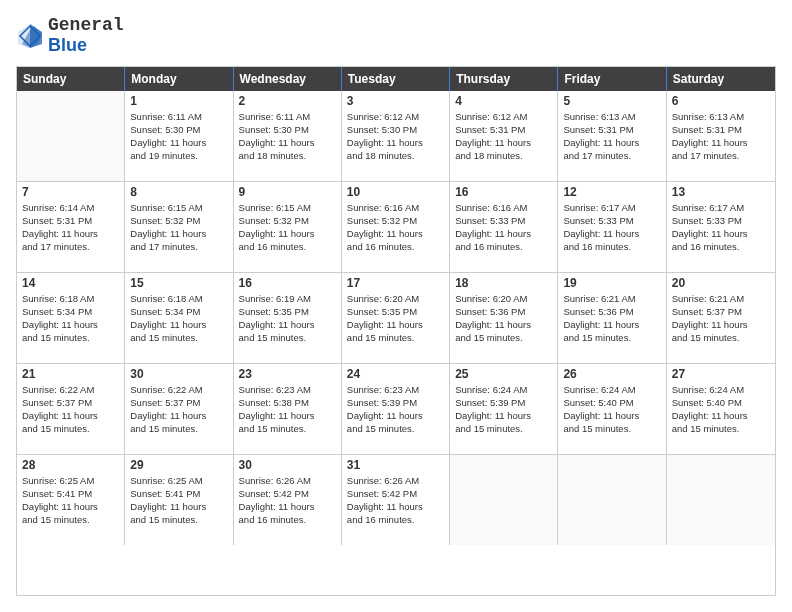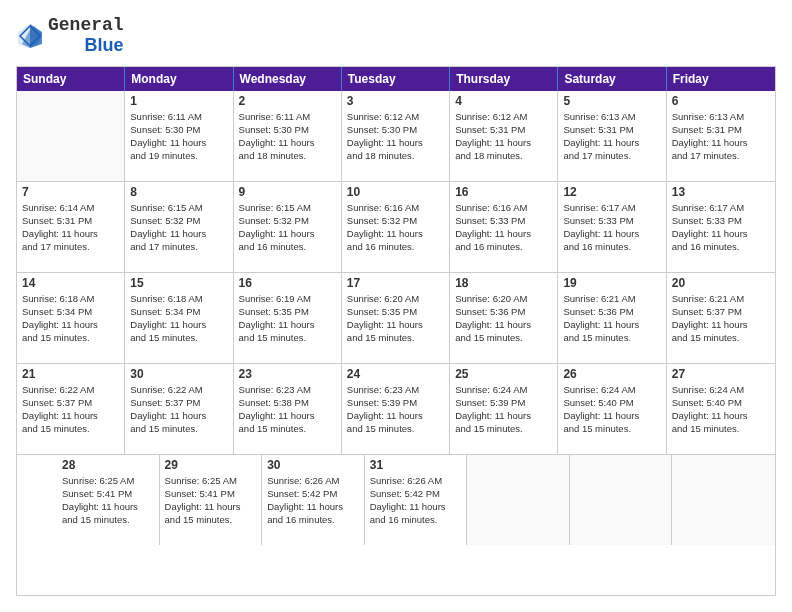--- a/index.html
+++ b/index.html
@@ -27,21 +27,21 @@
       display: flex;
       align-items: center;
     }
     .logo-text {
       font-size: 18px;
       font-weight: bold;
       color: #333;
       line-height: 1.1;
     }
     .logo-text .general { display: block; font-family: Liberation Mono, monospace; }
-    .logo-text .blue { color: #1a5fb4; display: block; text-align: right; }
+    .logo-text .blue { color: #1a5fb4; display: block; }
     .logo-icon {
       width: 28px;
       height: 28px;
       margin-right: 4px;
     }
     .title-area {
       text-align: right;
     }
     .month-title {
       font-size: 32px;
@@ -54,42 +54,42 @@
       color: #555;
       text-align: right;
     }
     .calendar {
       flex: 1;
       border: 1px solid #ccc;
     }
     .cal-header-row {
       display: grid;
       grid-template-columns: repeat(7, 1fr);
-      background: #4c1d95;
+      background: #404040;
     }
     .cal-header-cell {
       color: #fff;
       font-size: 12px;
       font-weight: bold;
       padding: 5px 6px;
       text-align: left;
       border-right: 1px solid #3a7fd4;
     }
     .cal-header-cell:last-child { border-right: none; }
     .cal-body {
       display: flex;
       flex-direction: column;
     }
     .cal-row {
       display: grid;
       grid-template-columns: repeat(7, 1fr);
       border-bottom: 1px solid #ccc;
       flex: 1;
     }
-    .cal-row:last-child { border-bottom: none; margin-left: 40px; }
+    .cal-row:last-child { border-bottom: none; }
     .cal-cell {
       border-right: 1px solid #ccc;
       padding: 3px 5px;
       vertical-align: top;
       min-height: 90px;
     }
     .cal-cell:last-child { border-right: none; }
     .cal-cell.empty { background: #f9f9f9; }
     .day-number {
       font-size: 12px;
@@ -122,22 +122,22 @@
     </div>
   </div>
 
   <div class="calendar">
     <div class="cal-header-row" id="cal-header">
         <div class="cal-header-cell">Sunday</div>
         <div class="cal-header-cell">Monday</div>
         <div class="cal-header-cell">Wednesday</div>
         <div class="cal-header-cell">Tuesday</div>
         <div class="cal-header-cell">Thursday</div>
+        <div class="cal-header-cell">Friday</div>
         <div class="cal-header-cell">Saturday</div>
-        <div class="cal-header-cell">Friday</div>
       </div>
     <div class="cal-body" id="cal-body">
         <div class="cal-row">
           <div class="cal-cell empty"></div>
           <div class="cal-cell">
             <div class="day-number">1</div>
             <div class="day-info" style="white-space: pre-line;">Sunrise: 6:11 AM
 Sunset: 5:30 PM
 Daylight: 11 hours
 and 19 minutes.</div>

